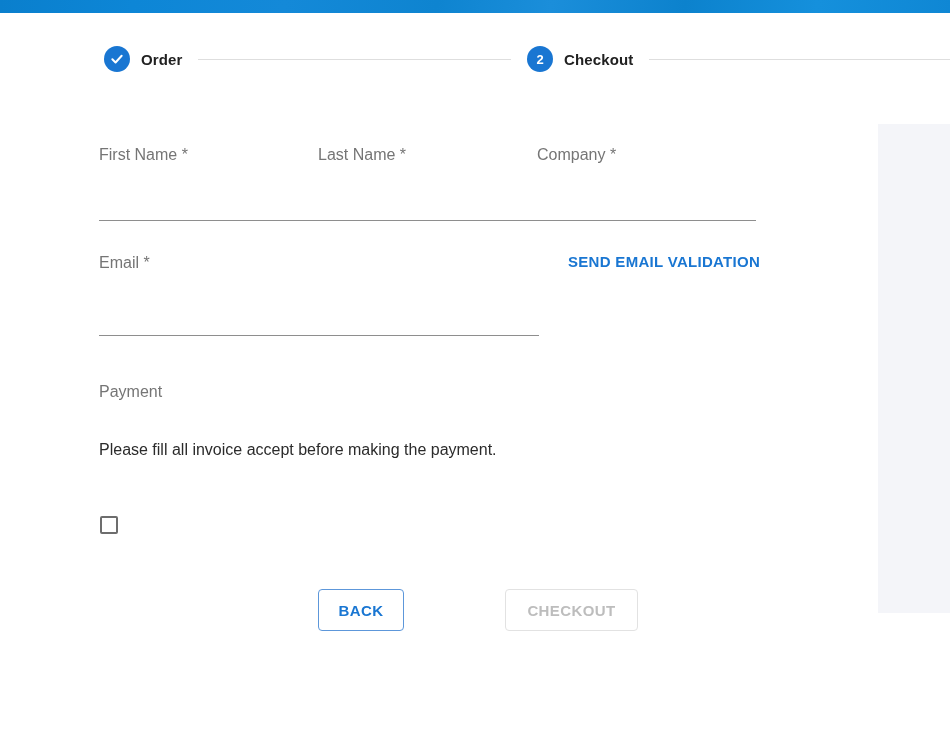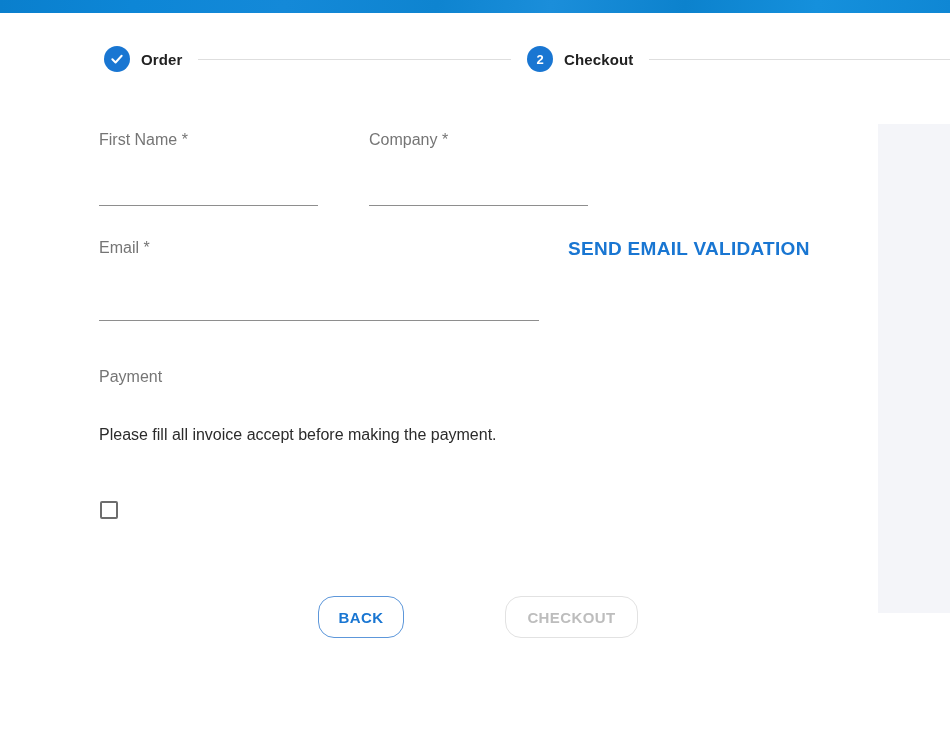--- a/index.html
+++ b/index.html
@@ -56,21 +56,21 @@
     background: #f4f5f9;
   }
   
   .form-area {
     position: absolute; top: 130px; left: 99px;
     width: 760px;
   }
   .field-row {
     display: grid;
     grid-template-columns: 219px 219px 219px;
-    column-gap: 51px;
+    margin-top: 15px;
   }
   .field { display: flex; flex-direction: column; }
   .field-label {
     font-size: 16px; line-height: 19px; color: #757575;
     white-space: nowrap;
   }
   .field input {
     border: none; border-bottom: 1px solid #8e8e8e;
     outline: none; background: transparent;
     height: 57px; width: 100%;
@@ -81,21 +81,21 @@
   .email-row {
     margin-top: 32px;
     display: flex; align-items: flex-start;
   }
   .field.email-field { width: 440px; }
   .field.email-field input { height: 64px; }
   .text-btn {
     background: none; border: none; cursor: pointer;
     margin: 0 0 10px 29px; padding: 0;
     font-family: "Liberation Sans", sans-serif;
-    font-size: 19px; font-weight: bold; letter-spacing: 0.3px;
+    font-size: 15px; font-weight: bold; letter-spacing: 0.3px;
     color: #1976d2; white-space: nowrap;
   }
   .section-heading {
     margin-top: 46px;
     font-size: 16px; line-height: 19px; color: #757575;
   }
   .note-text {
     margin-top: 39px;
     font-size: 16px; line-height: 19px; color: #2b2b2b;
   }
@@ -116,24 +116,24 @@
   }
   .eula-link {
     color: #1976d2; text-decoration: underline; cursor: pointer;
   }
   
   .button-row {
     margin-top: 55px;
     display: flex; align-items: center;
   }
   .btn {
-    height: 42px; border-radius: 16px; background: #ffffff;
+    height: 42px; border-radius: 4px; background: #ffffff;
     font-family: "Liberation Sans", sans-serif;
     font-size: 15px; font-weight: bold; letter-spacing: 0.4px;
-    display: inline-flex; align-items: center; justify-content: center; margin-top: 22px;
+    display: inline-flex; align-items: center; justify-content: center;
   }
   .btn-back {
     margin-left: 219px; width: 86px;
     border: 1px solid #5d97da; color: #1976d2; cursor: pointer;
   }
   .btn-checkout {
     margin-left: 101px; width: 133px;
     border: 1px solid #e2e2e2; color: #bdbdbd; cursor: default;
   }
 </style>
@@ -162,20 +162,24 @@
 <div class="side-panel"></div>
 
 <div class="form-area">
 
   <div class="field-row">
     <div class="field">
       <span class="field-label">First Name *</span>
       <input type="text" aria-label="First Name *" style="">
     </div>
     <div class="field">
+      <span class="field-label">Last Name *</span>
+      <input type="text" aria-label="Last Name *" style="">
+    </div>
+    <div class="field">
       <span class="field-label">Company *</span>
       <input type="text" aria-label="Company *" style="">
     </div>
   </div>
 
   <div class="email-row">
     <div class="field email-field">
       <span class="field-label">Email *</span>
       <input type="text" aria-label="Email *" style="">
     </div>

